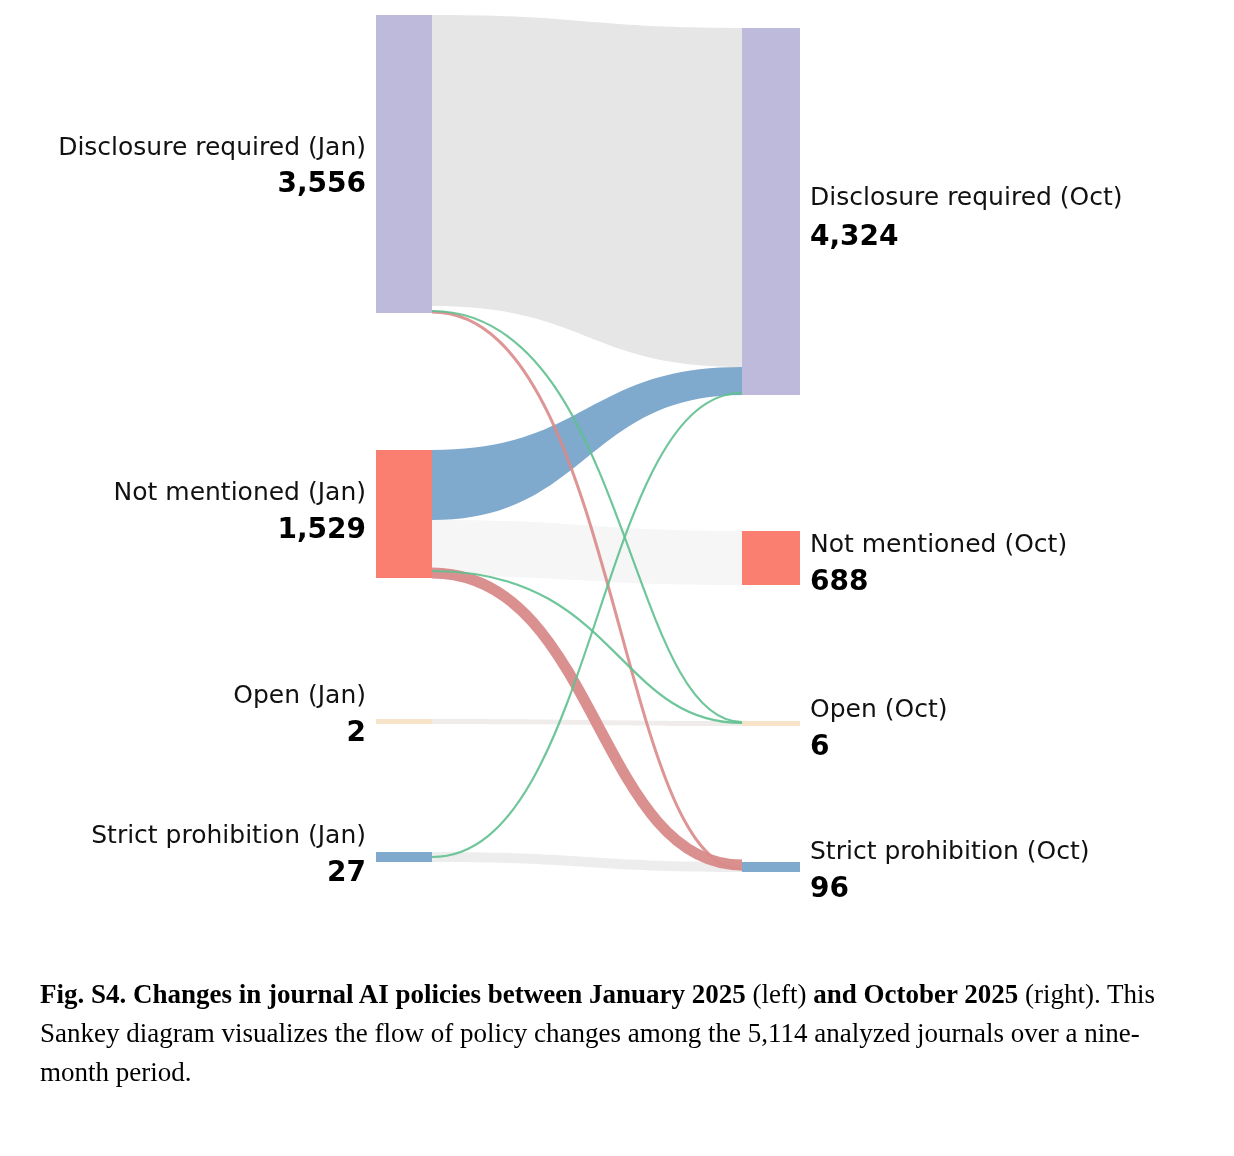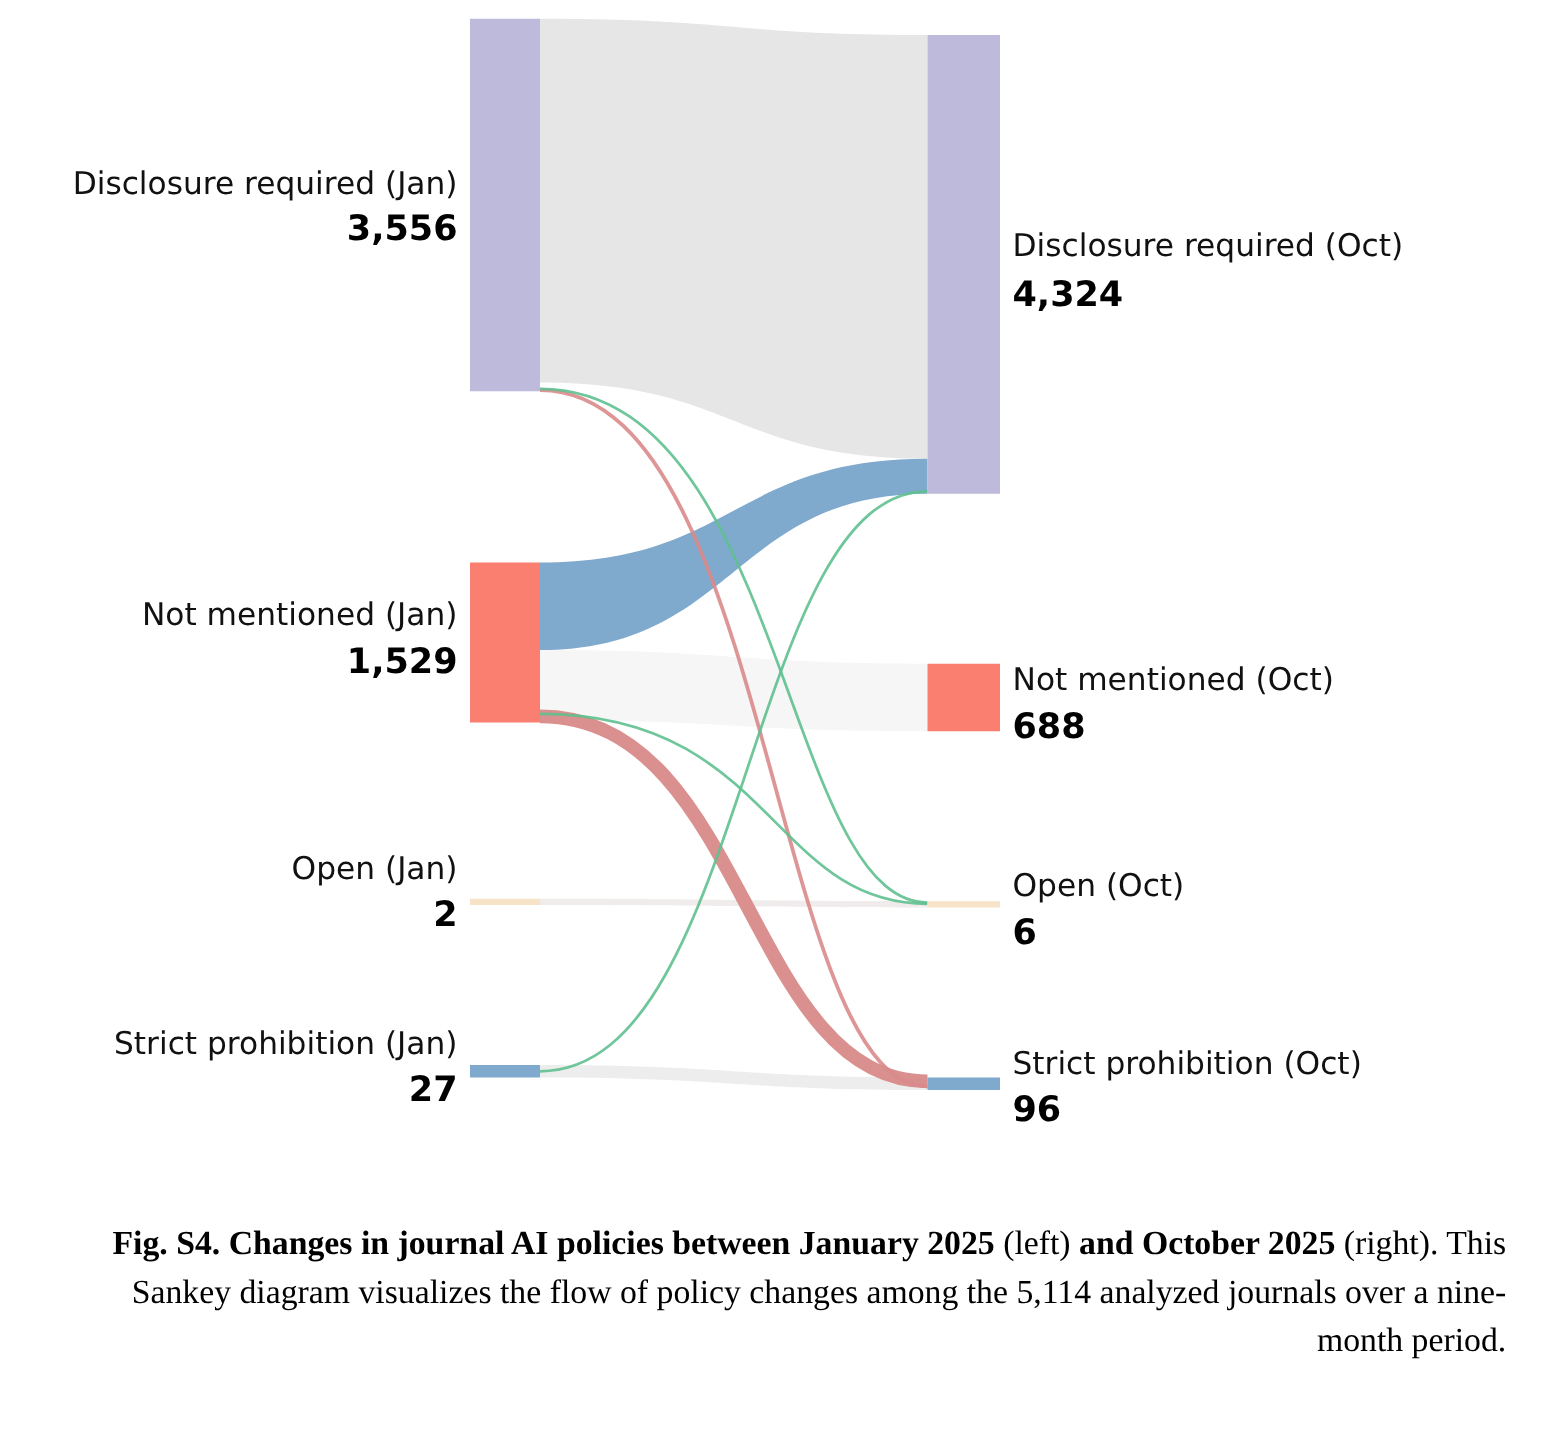--- a/index.html
+++ b/index.html
@@ -31,21 +31,21 @@
 
   #caption{
     position:absolute;
     left:40px;
     top:975px;
     width:1165px;
     font-family:"Liberation Serif", serif;
     font-size:27px;
     line-height:1.45;
     color:#000;
-    text-align:right;
+    text-align:left;
   }
   #caption b{font-weight:700;}
 </style>
 </head>
 <body>
 
 <div id="figure">
   <svg id="sankey" viewBox="0 0 1234 940" xmlns="http://www.w3.org/2000/svg">
 
     <g>

